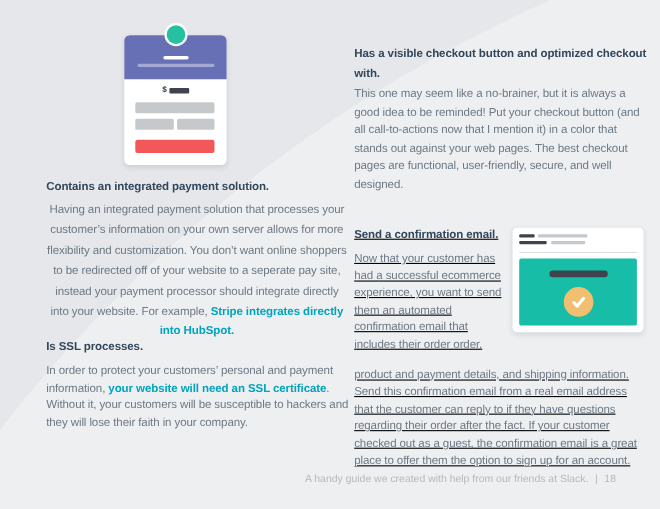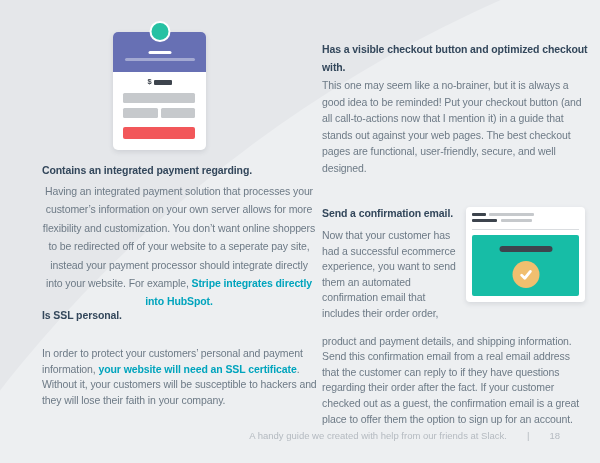--- a/index.html
+++ b/index.html
@@ -40,26 +40,26 @@
   .sec h3.two-line { line-height:18px; }
   .sec p {
     font-size:10.5px; color:var(--body); letter-spacing:-0.1px;
   }
   .sec .link { color:var(--link); font-weight:bold; }
 
   .sec-payment { left:42px; top:164px; width:274px; }
   .sec-payment p { margin-top:5px; line-height:18.4px;text-align:center; }
 
   .sec-ssl { left:42px; top:309px; width:276px; }
-  .sec-ssl p { margin-top:24px; line-height:15.5px; }
+  .sec-ssl p { margin-top:8px; line-height:15.5px; }
 
   .sec-checkout { left:322px; top:40px; width:268px; }
   .sec-checkout p { margin-top:1px; line-height:16.5px; }
 
-  .sec-confirmation { left:322px; top:207px; width:266px; }
+  .sec-confirmation { left:322px; top:207px; width:266px;text-decoration:underline; }
   .sec-confirmation p { line-height:15.6px; }
   .sec-confirmation .narrow { margin-top:8px; width:140px; }
   .sec-confirmation .wide { margin-top:12px; width:266px; }
 
   
   .pay-card {
     position:absolute; left:113px; top:32px; width:93px; height:118px;
     background:var(--white); border-radius:5px;
     box-shadow:0 2px 5px rgba(70,80,95,0.14);
   }
@@ -126,21 +126,21 @@
   .em-check {
     position:absolute; left:50%; transform:translateX(-50%); top:26px;
     width:27px; height:27px; border-radius:50%; background:var(--marigold);
     display:flex; align-items:center; justify-content:center;
   }
   .em-check svg { width:15px; height:15px; display:block; }
 
   
   .footer {
     position:absolute; right:40px; top:430px;
-    display:flex; align-items:center; gap:20px;
+    display:flex; align-items:center; gap:6px;
     font-size:9.5px; line-height:12px; color:var(--footer-text); letter-spacing:0;
   }
 </style>
 </head>
 <body>
 
 <div class="page">
   <div class="bg-curve"></div>
 
   <div class="pay-card">
@@ -153,32 +153,32 @@
       <span class="dollar">$</span>
       <span class="price-bar"></span>
     </div>
     <div class="bar b-full"></div>
     <div class="bar b-left"></div>
     <div class="bar b-right"></div>
     <div class="pay-btn"></div>
   </div>
 
   <section class="sec sec-payment">
-    <h3>Contains an integrated payment regarding.</h3>
+    <h3>Contains an integrated payment solution.</h3>
     <p><span>Having an integrated payment solution that processes your customer’s information on your own server allows for more flexibility and customization. You don’t want online shoppers to be redirected off of your website to a seperate pay site, instead your payment processor should integrate directly into your website. For example, </span><span class="link">Stripe integrates directly into HubSpot.</span></p>
   </section>
 
   <section class="sec sec-ssl">
-    <h3>Is SSL personal.</h3>
+    <h3>Is SSL processes.</h3>
     <p><span>In order to protect your customers’ personal and payment information, </span><span class="link">your website will need an SSL certificate</span><span>. Without it, your customers will be susceptible to hackers and they will lose their faith in your company.</span></p>
   </section>
 
   <section class="sec sec-checkout">
     <h3 class="two-line">Has a visible checkout button and optimized checkout with.</h3>
-    <p>This one may seem like a no-brainer, but it is always a good idea to be reminded! Put your checkout button (and all call-to-actions now that I mention it) in a guide that stands out against your web pages. The best checkout pages are functional, user-friendly, secure, and well designed.</p>
+    <p>This one may seem like a no-brainer, but it is always a good idea to be reminded! Put your checkout button (and all call-to-actions now that I mention it) in a color that stands out against your web pages. The best checkout pages are functional, user-friendly, secure, and well designed.</p>
   </section>
 
   <section class="sec sec-confirmation">
     <h3>Send a confirmation email.</h3>
     <p class="narrow">Now that your customer has had a successful ecommerce experience, you want to send them an automated confirmation email that includes their order order,</p>
     <p class="wide">product and payment details, and shipping information. Send this confirmation email from a real email address that the customer can reply to if they have questions regarding their order after the fact. If your customer checked out as a guest, the confirmation email is a great place to offer them the option to sign up for an account.</p>
   </section>
 
   <div class="email-card">
     <div class="em-bar em-dark d1"></div>

